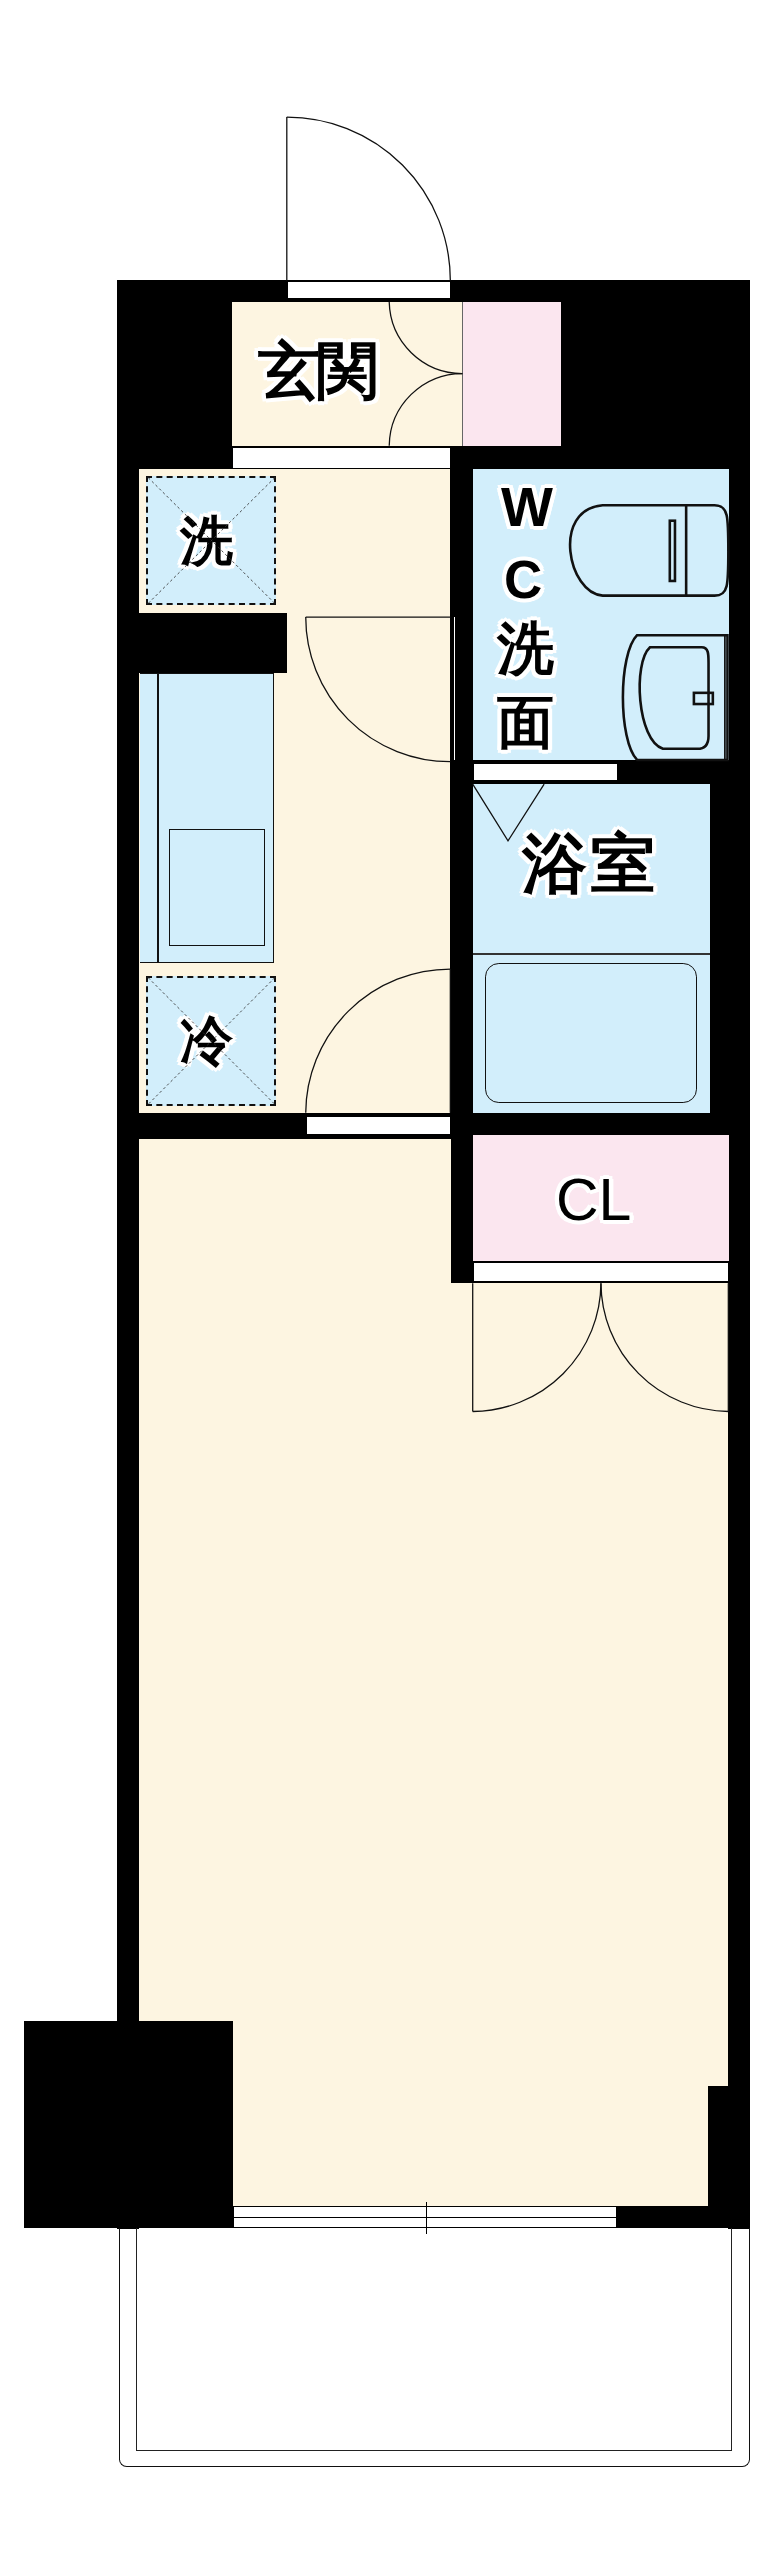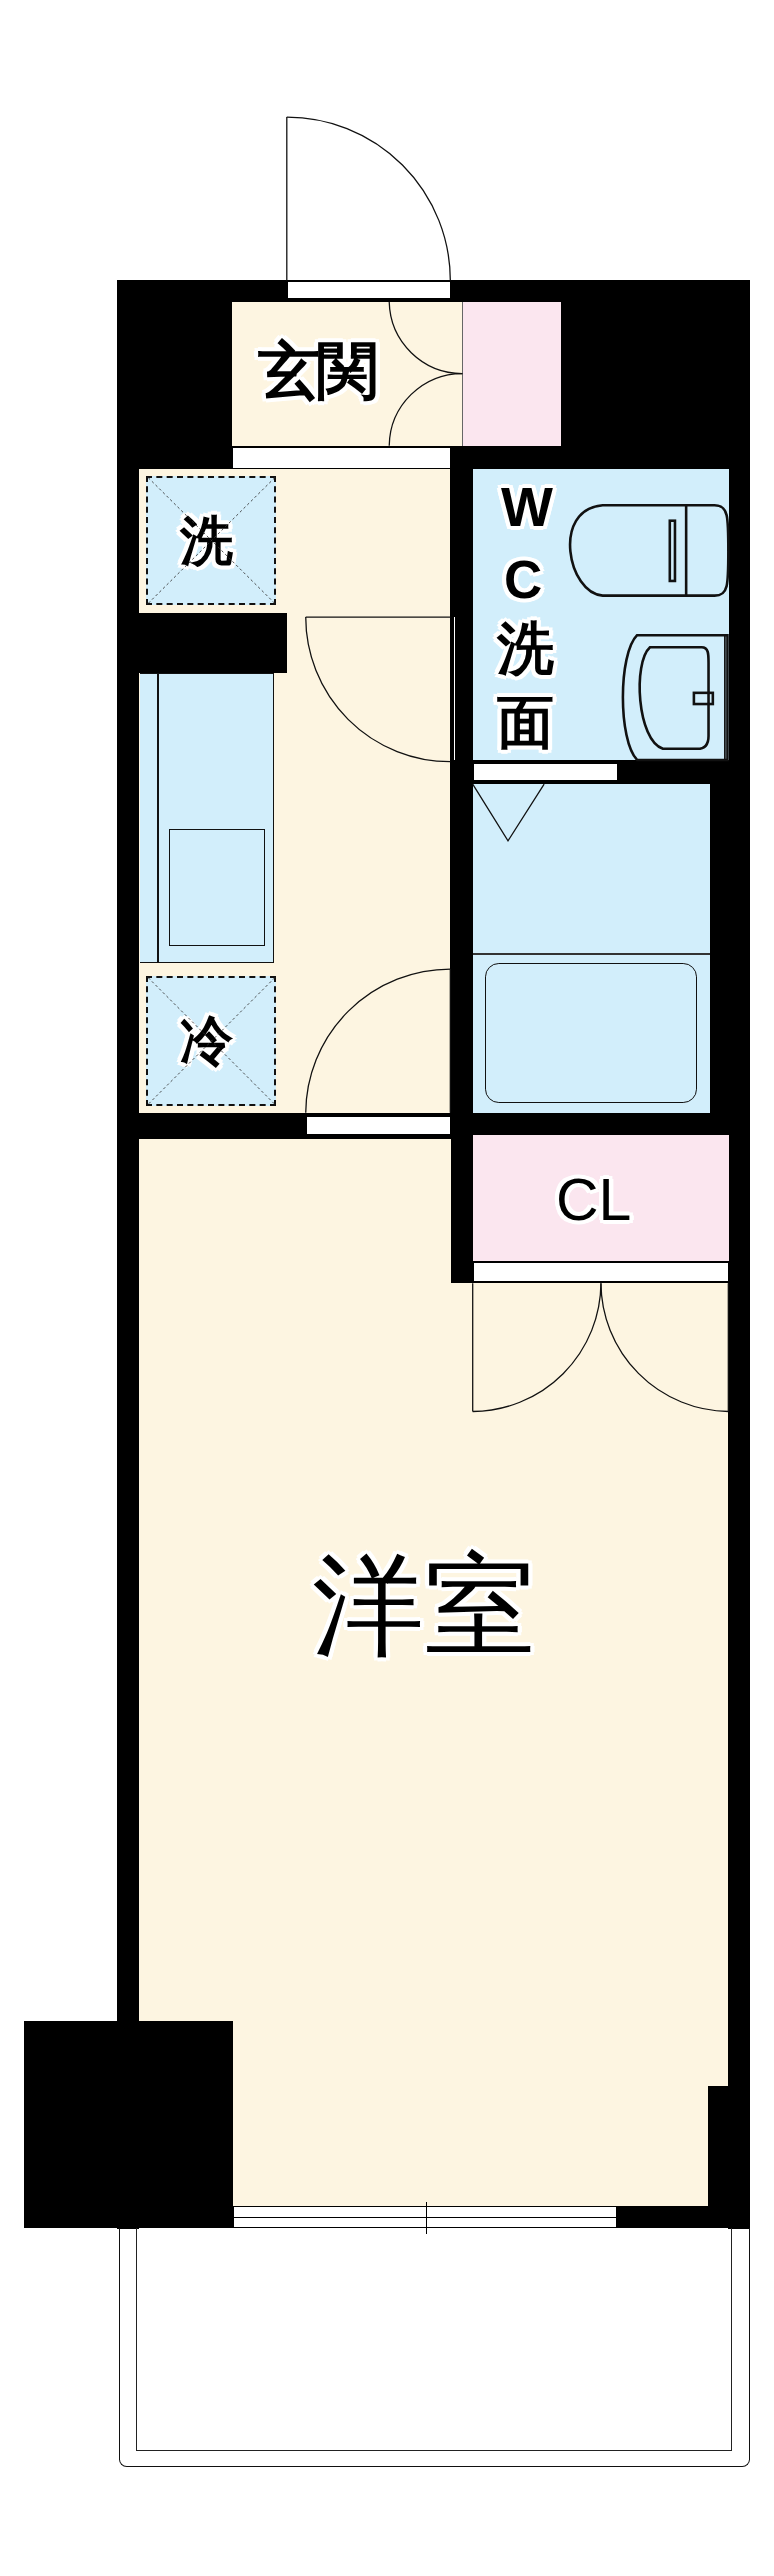--- a/index.html
+++ b/index.html
@@ -61,31 +61,31 @@
   <div class="lbl" style="left:501px; top:480px; font-size:55px; font-family:'Liberation Sans', sans-serif;">W</div>
   <div class="lbl" style="left:504px; top:553px; font-size:53px; font-family:'Liberation Sans', sans-serif;">C</div>
   <div class="lbl" style="left:497px; top:620px; font-size:57px;">洗</div>
   <div class="lbl" style="left:497px; top:694px; font-size:57px;">面</div>
 
   <div class="abs open" style="left:473px; top:763px; width:145px; height:18px; border-width:0.9px;"></div>
 
   <div class="abs blue" style="left:473px; top:784px; width:237px; height:329px;"></div>
   <div class="abs" style="left:473px; top:953px; width:237px; height:1.7px; background:#333;"></div>
   <div class="abs" style="left:485px; top:963px; width:212px; height:140px; border:1.7px solid #111; border-radius:13.8px;"></div>
+  <div class="lbl" style="left:522px; top:831px; font-size:65px; letter-spacing:3.4px;">浴室</div>
 
   <div class="abs pink" style="left:473px; top:1135px; width:256px; height:126px;"></div>
   <div class="lbl" style="left:556px; top:1171px; font-size:59px; font-weight:normal; font-family:'Liberation Sans', sans-serif;">CL</div>
   <div class="abs open" style="left:473px; top:1262px; width:256px; height:20px; border-width:1.7px 0.9px 0.9px 0.9px;"></div>
 
   <div class="abs wall" style="left:117px; top:1113px; width:353px; height:26px;"></div>
   <div class="abs open" style="left:306px; top:1116px; width:145px; height:19px; border-width:0.9px;"></div>
 
   <div class="abs cream" style="left:139px; top:1139px; width:312px; height:145px;"></div>
   <div class="abs cream" style="left:139px; top:1283px; width:589px; height:923px;"></div>
-  <div class="lbl" style="left:312px; top:1549px; font-size:112px; font-weight:normal;">洋室</div>
 
   <div class="abs wall" style="left:24px; top:2021px; width:209px; height:207px;"></div>
   <div class="abs wall" style="left:708px; top:2086px; width:42px; height:142px;"></div>
   <div class="abs wall" style="left:617px; top:2206px; width:133px; height:22.4px;"></div>
 
   <div class="abs" style="left:233px; top:2206px; width:384px; height:22.4px; background:#fff; border:0.9px solid #000;">
     <div class="abs" style="left:0; top:10.3px; width:100%; height:0.9px; background:#000;"></div>
   </div>
   <div class="abs" style="left:426px; top:2202px; width:0.9px; height:32px; background:#000;"></div>
 

